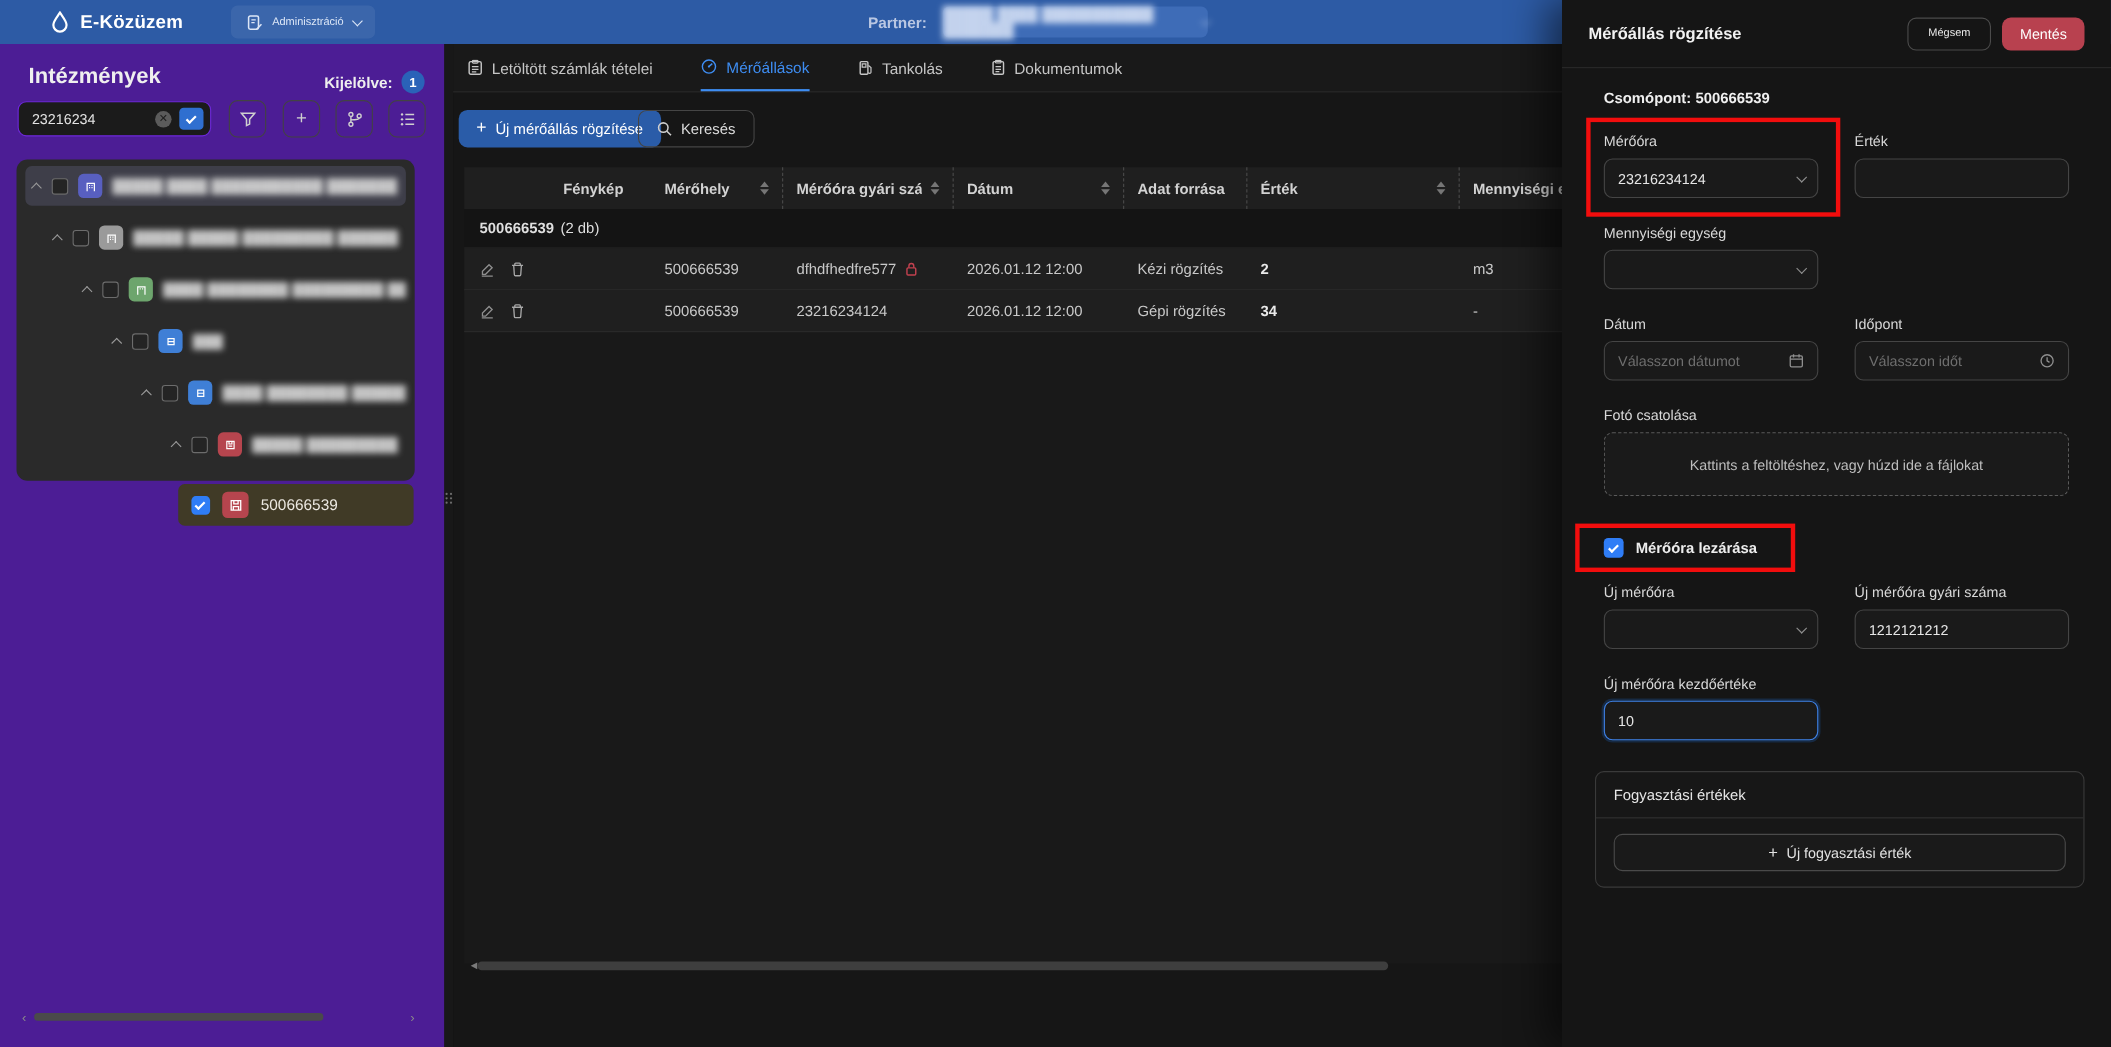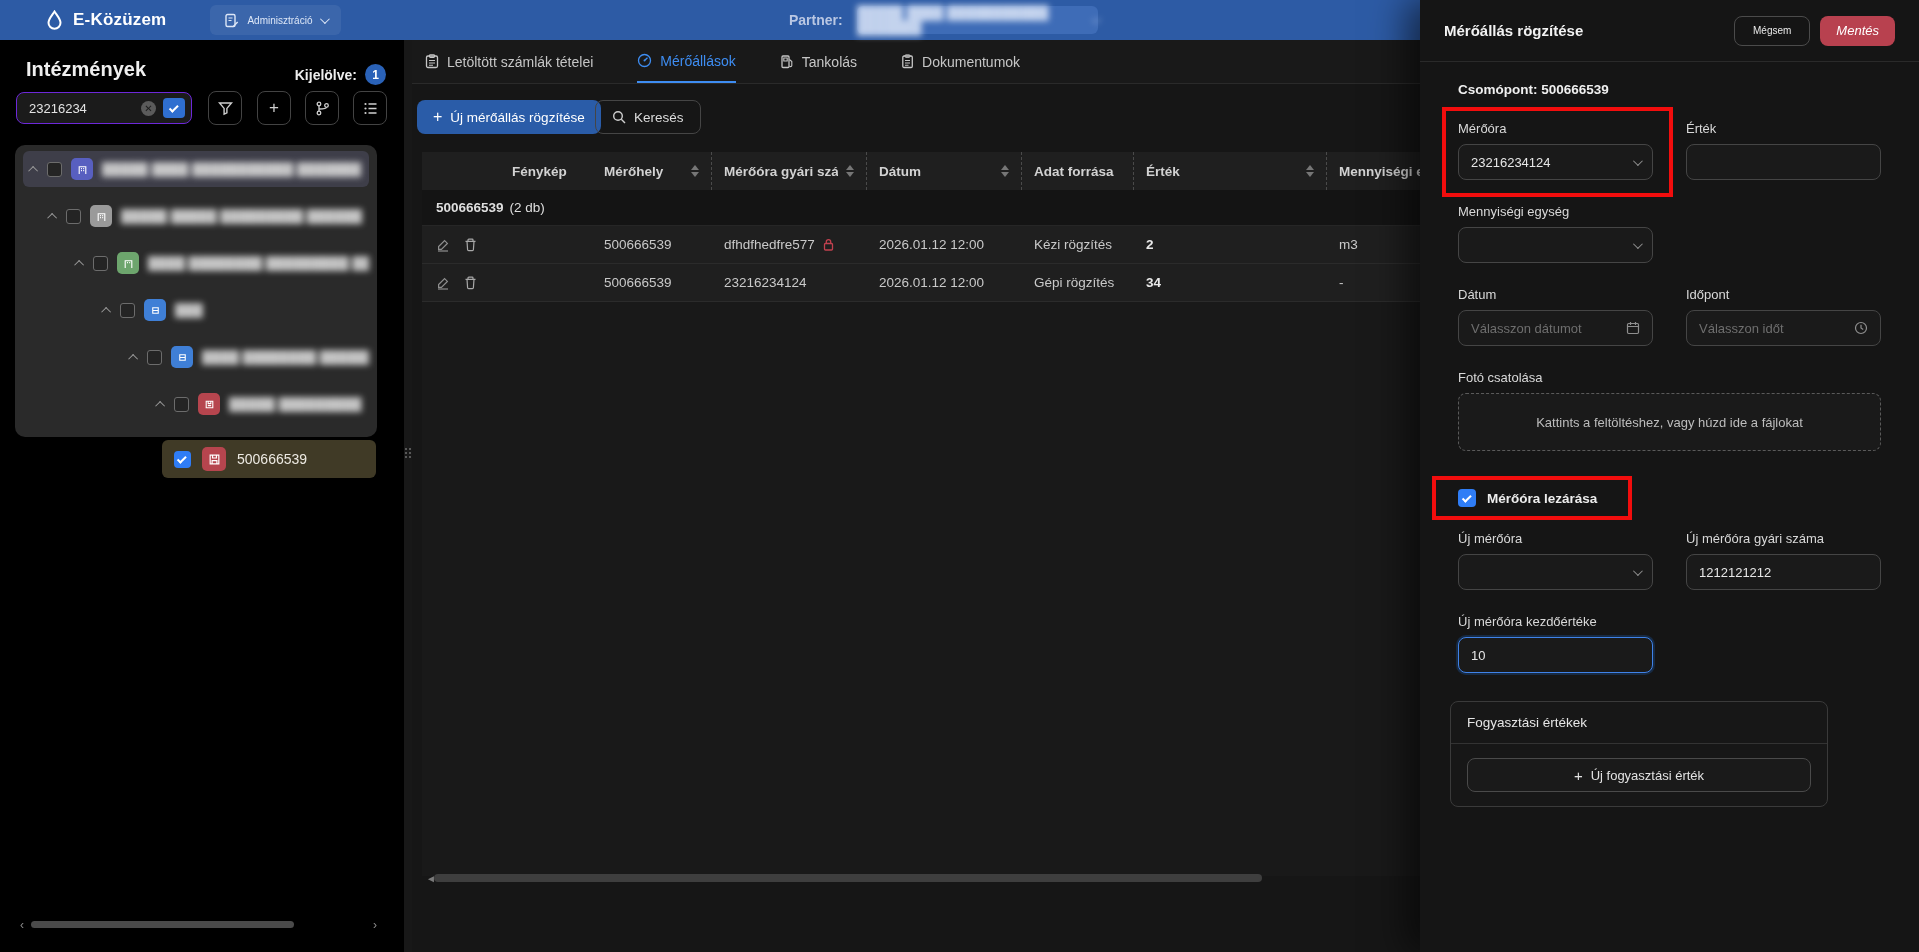--- a/index.html
+++ b/index.html
@@ -21,21 +21,21 @@
   .blurred { filter:blur(3px); opacity:.9; }
   .blurred2 { filter:blur(3px); opacity:.75; }
 
   
   .chev { display:inline-block; width:7px; height:7px; border-right:1.6px solid currentColor;
     border-bottom:1.6px solid currentColor; }
   .chev.down { transform:rotate(45deg) translateY(-2px); }
   .chev.up { transform:rotate(-135deg) translateY(-2px); }
 
   
-  .sidebar { position:absolute; left:0; top:40px; width:404px; height:912px; background:#000000; }
+  .sidebar { position:absolute; left:0; top:40px; width:404px; height:912px; background:#4c1d95; }
   .sb-title { position:absolute; left:26px; top:18px; font-size:20px; font-weight:bold; color:#efefef; }
   .sb-selected { position:absolute; right:18px; top:24px; display:flex; align-items:center; gap:8px;
     font-size:14px; font-weight:bold; color:#eee; }
   .badge { width:21px; height:21px; border-radius:50%; background:#2a62b8; color:#fff;
     display:flex; align-items:center; justify-content:center; font-size:12px; font-weight:bold; }
   .sb-search { position:absolute; left:16px; top:52px; width:176px; height:32px; background:#1b1b1b;
     border:1px solid #6d28d9; border-radius:8px; display:flex; align-items:center; padding:0 6px 0 12px; }
   .sb-search input { flex:1; min-width:0; background:transparent; border:none; outline:none;
     color:#e3e3e3; font-size:13px; font-family:inherit; }
   .clear-ic { width:15px; height:15px; border-radius:50%; background:#5b5b5b; color:#1d1d1d;
@@ -68,21 +68,21 @@
   
   .main { position:absolute; left:412px; top:40px; width:1008px; height:912px; background:#161616; }
   .tabs { height:44px; border-bottom:1px solid #2a2a2a; display:flex; align-items:stretch;
     padding-left:13px; gap:44px; background:#191919; }
   .tab { display:flex; align-items:center; gap:8px; font-size:14px; color:#c6c6c6; cursor:pointer; }
   .tab.active { color:#3e8df2; border-bottom:2px solid #3e8df2; }
   .tab svg { flex:none; }
   .btn-primary { position:absolute; left:5px; top:60px; height:34px; padding:0 16px; border:none;
     border-radius:8px; background:#2a5ca8; color:#fff; font-size:13.5px; font-family:inherit;
     display:flex; align-items:center; gap:8px; cursor:pointer; }
-  .btn-ghost { position:absolute; left:183px; top:60px; height:34px; padding:0 16px;
+  .btn-ghost { position:absolute; left:168px; top:60px; height:34px; padding:0 16px;
     border:1px solid #454545; border-radius:8px; background:transparent; color:#dcdcdc;
     font-size:13.5px; font-family:inherit; display:flex; align-items:center; gap:8px; cursor:pointer; }
   .table-wrap { position:absolute; left:10px; top:112px; width:1090px; height:724px; background:#191919; }
   .tr { display:grid; grid-template-columns:78px 92px 120px 155px 155px 112px 193px 185px;
     align-items:center; }
   .thead { height:38px; background:#1f1f1f; color:#d2d2d2; font-weight:bold; font-size:13.5px; }
   .th { display:flex; align-items:center; padding:0 12px; height:38px; gap:8px; }
   .th .lbl { flex:1; white-space:nowrap; overflow:hidden; }
   .th.sep { border-right:1px dashed #4a4a4a; }
   .sorter { display:flex; flex-direction:column; gap:2px; flex:none; cursor:pointer; }
@@ -109,21 +109,21 @@
 
   
   .drawer { position:absolute; left:1420px; top:0; width:499px; height:952px; background:#151515;
     z-index:10; box-shadow:-14px 0 34px rgba(0,0,0,.55); }
   .d-head { height:62px; display:flex; align-items:center; padding:0 24px; gap:10px;
     border-bottom:1px solid #2a2a2a; }
   .d-title { font-size:15px; font-weight:bold; color:#f2f2f2; flex:1; }
   .btn-cancel { height:30px; padding:0 18px; border:1px solid #4b4b4b; border-radius:8px;
     background:transparent; color:#e9e9e9; font-size:10px; font-family:inherit; cursor:pointer; }
   .btn-save { height:30px; padding:0 16px; border:none; border-radius:8px; background:#b8414f;
-    color:#fff; font-size:13px; font-family:inherit; cursor:pointer;font-style:italic; }
+    color:#fff; font-size:13px; font-family:inherit; cursor:pointer; }
   .d-body { padding:0 38px; position:relative; }
   .node-line { margin-top:20px; font-size:13.5px; font-weight:bold; color:#f0f0f0; }
   .frow { display:flex; gap:33px; margin-top:24px; }
   .field { width:195px; position:relative; }
   .field.wide { width:423px; }
   .flabel { font-size:13px; color:#d9d9d9; margin-bottom:8px; }
   .control { height:36px; border:1px solid #454545; border-radius:8px; background:#1a1a1a;
     display:flex; align-items:center; padding:0 12px; gap:8px; color:#e6e6e6; font-size:13px;
     cursor:pointer; }
   .control .val { flex:1; white-space:nowrap; overflow:hidden; }
@@ -134,21 +134,21 @@
   .control .ficon { color:#8f8f8f; display:flex; flex:none; }
   .annotated::before { content:''; position:absolute; inset:-14px -20px -17px -16px;
     border:4px solid #f20d0d; pointer-events:none; z-index:3; }
   .upload-box { height:58px; border:1px dashed #5a5a5a; border-radius:8px; background:#1a1a1a;
     display:flex; align-items:center; justify-content:center; color:#bdbdbd; font-size:13px;
     cursor:pointer; }
   .check-row { margin-top:38px; display:flex; align-items:center; gap:11px; position:relative; width:160px; }
   .check-row .flabel2 { font-size:13.5px; font-weight:bold; color:#ededed; margin:0; cursor:pointer; }
   .check-row.annotated2::before { content:''; position:absolute; inset:-13px -14px -13px -26px;
     border:4px solid #f20d0d; pointer-events:none; }
-  .cons-box { margin-top:28px; width:378px; margin-left:-8px; border:1px solid #3a3a3a;
+  .cons-box { margin-top:28px; width:445px; margin-left:-8px; border:1px solid #3a3a3a;
     border-radius:8px; background:#171717; }
   .cons-title { padding:13px 16px; font-size:13.5px; color:#e6e6e6; border-bottom:1px solid #333; }
   .cons-btn { margin:14px 16px; width:calc(100% - 32px); height:34px; border:1px solid #4a4a4a;
     border-radius:8px; background:#1a1a1a; color:#e2e2e2; font-size:13px; font-family:inherit;
     display:flex; align-items:center; justify-content:center; gap:8px; cursor:pointer; }
   svg { display:block; }
 </style>
 </head>
 <body>
 

